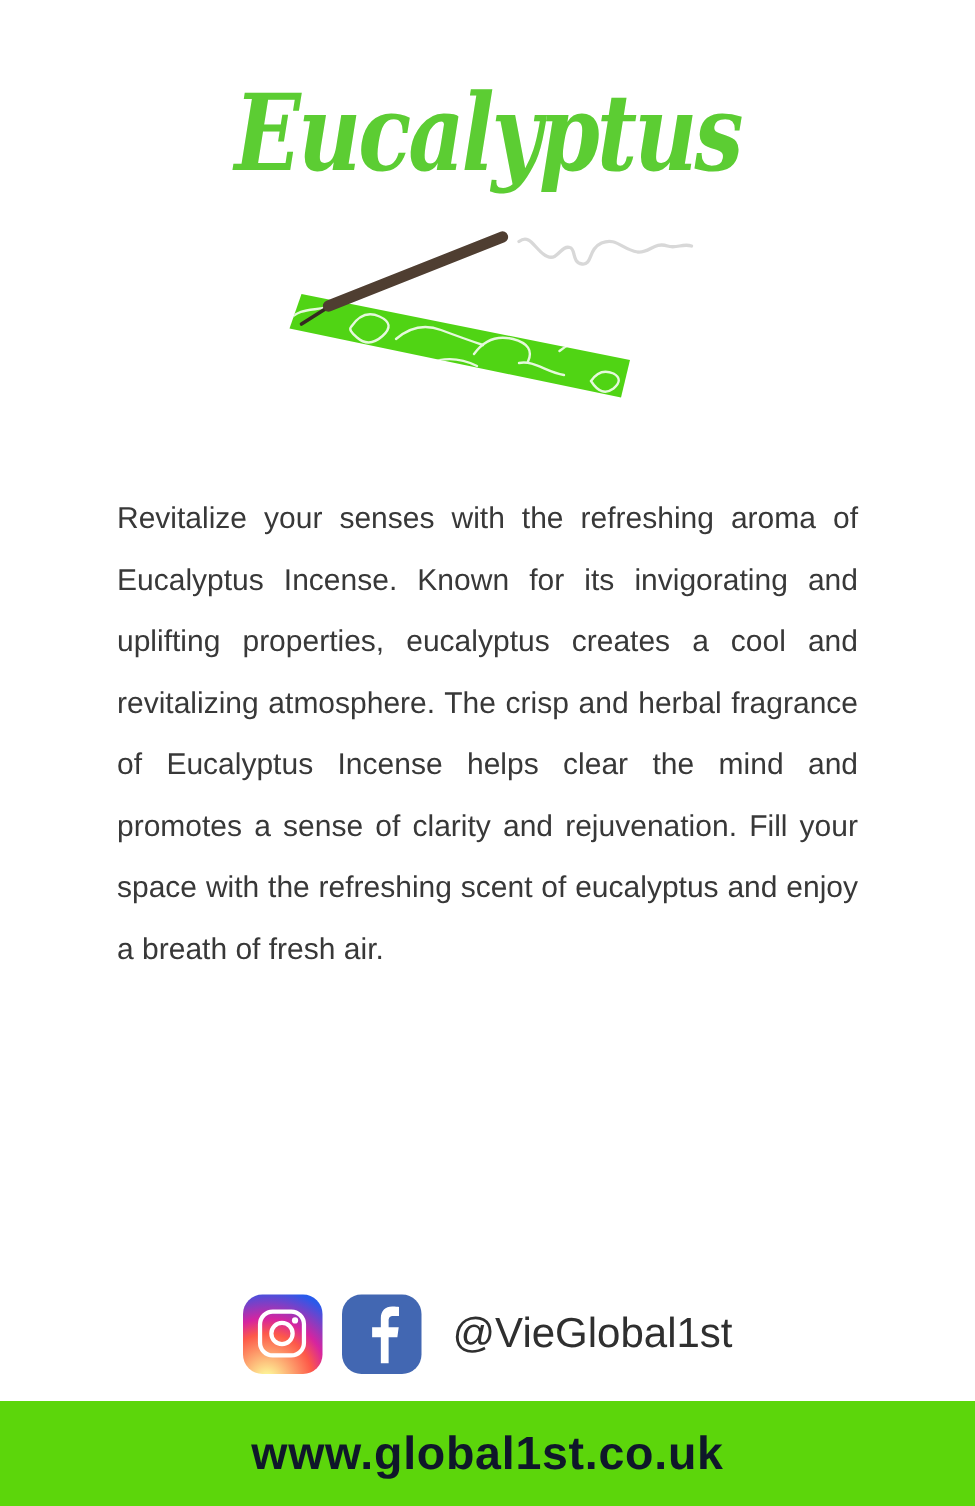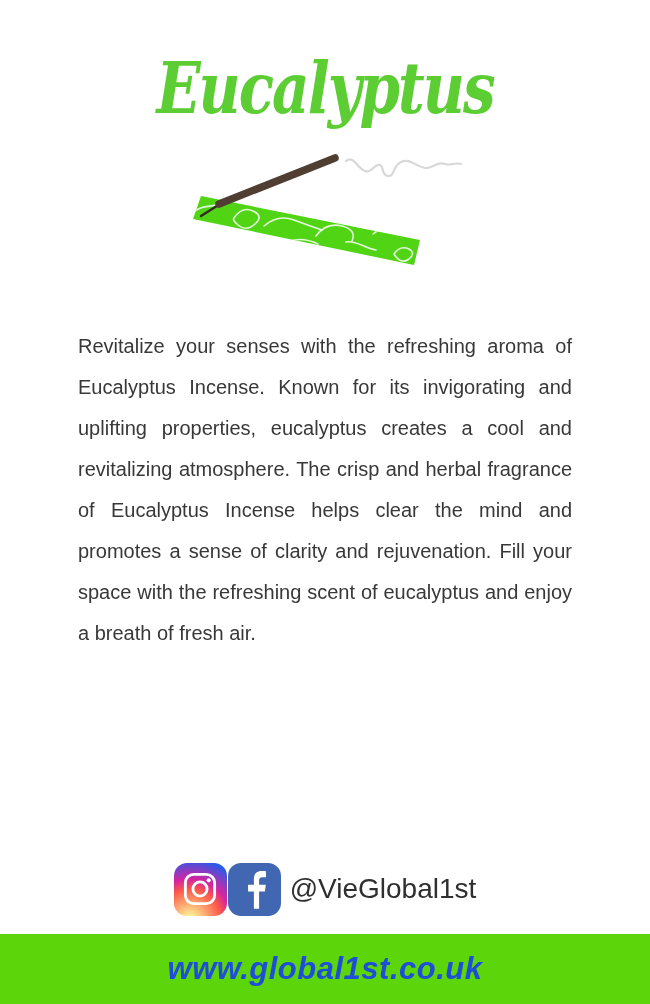--- a/index.html
+++ b/index.html
@@ -32,21 +32,21 @@
     position:absolute;top:138px;left:168px;width:310px;height:145px;
   }
   .description{
     position:absolute;top:306px;left:78px;width:494px;
     font-size:20px;line-height:41px;
     color:var(--text_dark);
     text-align:justify;
   }
   .social-row{
     position:absolute;top:860px;left:0;width:650px;height:58px;
-    display:flex;align-items:center;justify-content:center;gap:1px;
+    display:flex;align-items:center;justify-content:center;gap:13px;
   }
   .icon-box{
     width:53px;height:53px;border-radius:13px;
     display:flex;align-items:center;justify-content:center;
     border:none;padding:0;cursor:pointer;
   }
   .instagram{
     background:radial-gradient(circle at 30% 107%, var(--ig1) 0%, var(--ig1) 5%, var(--ig2) 45%, var(--ig3) 60%, var(--ig4) 90%);
   }
   .facebook{
@@ -54,22 +54,22 @@
   }
   .social-handle{
     font-size:28px;color:#2f2f2f;margin-left:8px;
   }
   .footer-bar{
     position:absolute;left:0;bottom:0;width:650px;height:70px;
     background:var(--bar_green);
     display:flex;align-items:center;justify-content:center;
   }
   .footer-url{
-    font-size:31px;font-weight:bold;color:#1d4ed8;
-    text-decoration:none;letter-spacing:0.5px;font-style:italic;
+    font-size:31px;font-weight:bold;color:#0f172a;
+    text-decoration:none;letter-spacing:0.5px;
   }
 </style>
 </head>
 <body>
 
 <div class="page-title">Eucalyptus</div>
 
 <svg class="illustration" viewBox="0 0 310 145" xmlns="http://www.w3.org/2000/svg" aria-hidden="true">
   <defs>
     <clipPath id="holderClip">

